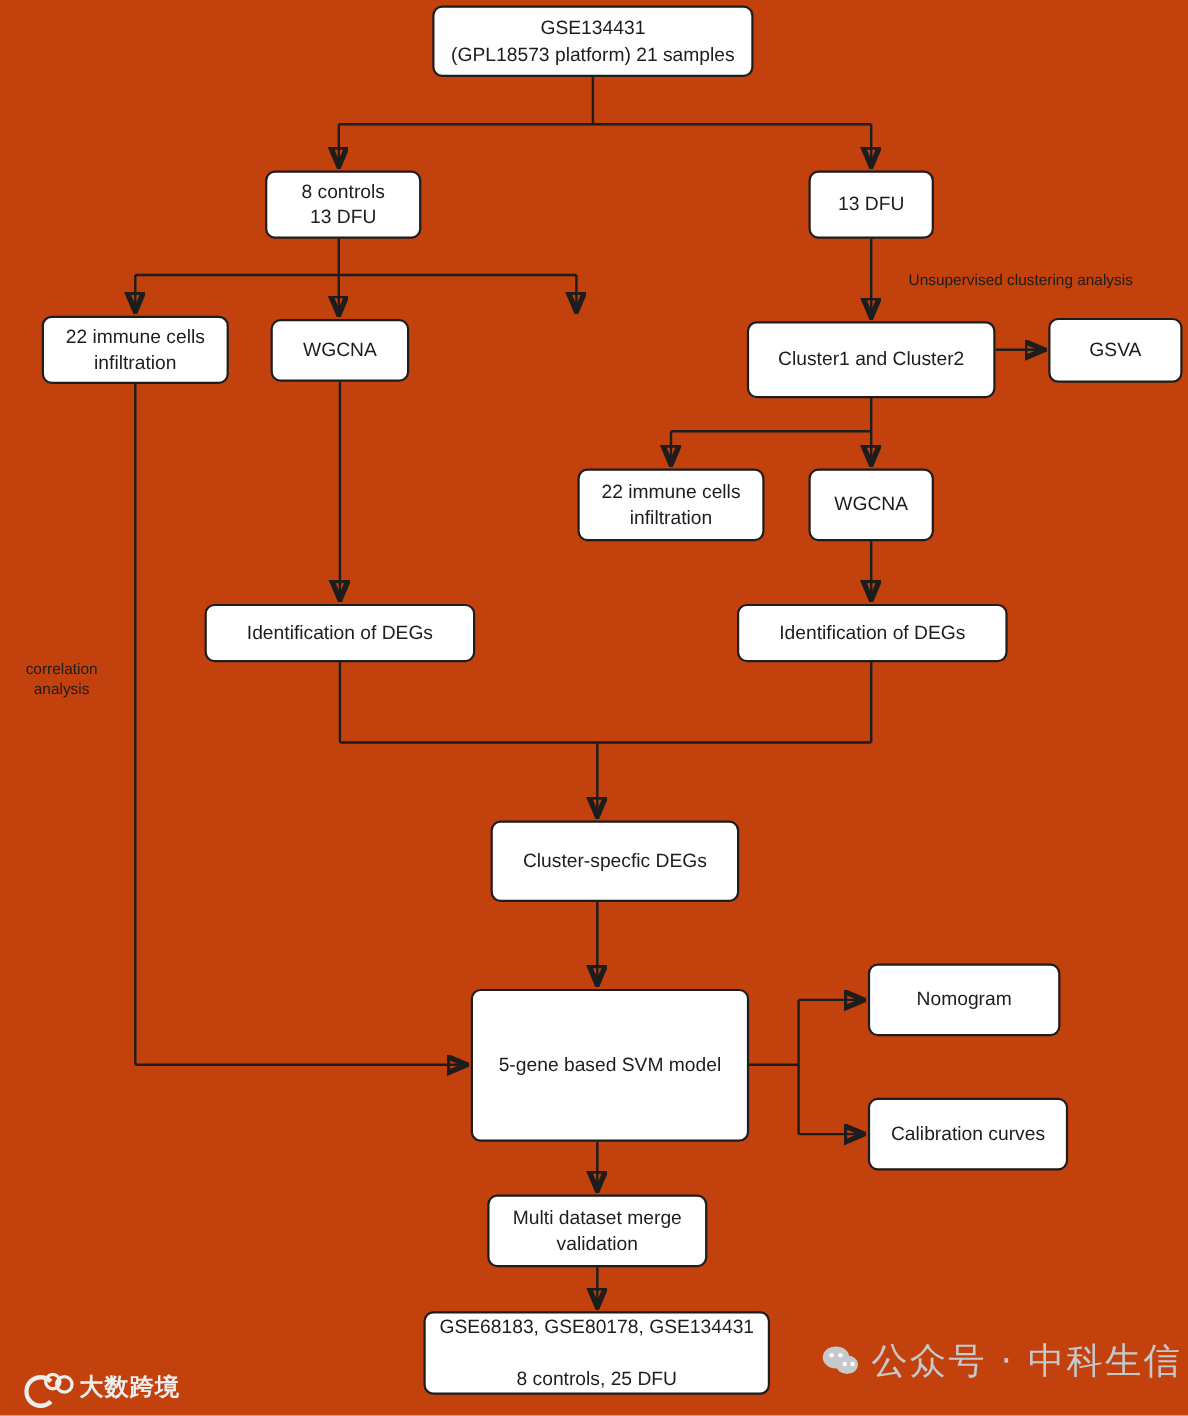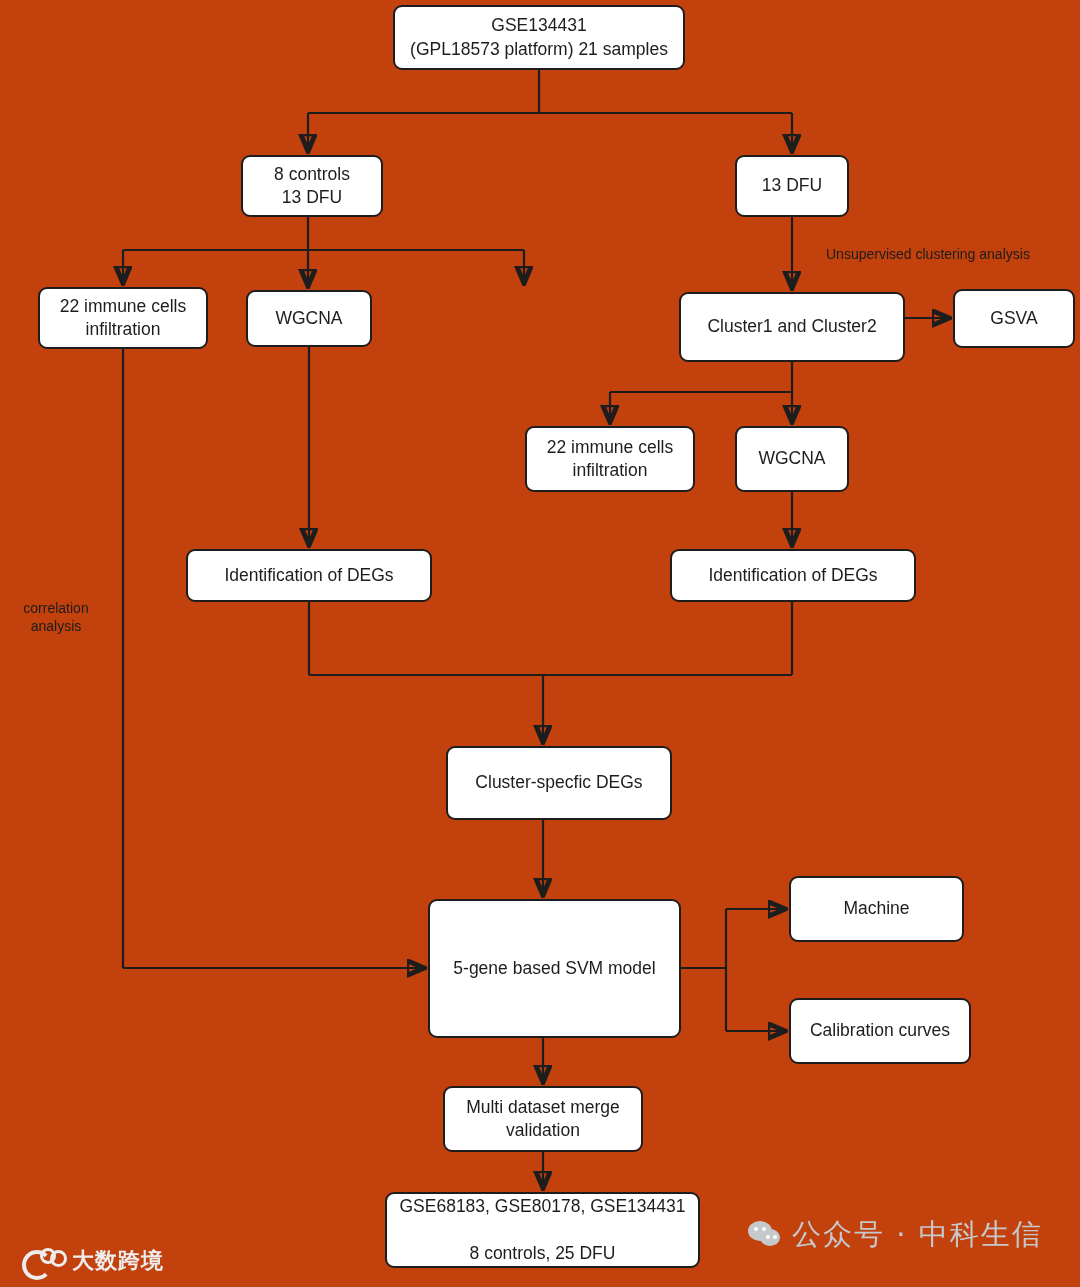--- a/index.html
+++ b/index.html
@@ -28,21 +28,21 @@
     font-size:14px;
     line-height:1.3;
     white-space:pre-line;
     text-align:left;
     z-index:4;
     background:transparent;
   }
   svg#wires{position:absolute;left:0;top:0;width:1080px;height:1287px;z-index:1;}
   svg#wires line, svg#wires path{stroke:#1d1d1d;stroke-width:2.2;fill:none;}
   .wm{position:absolute;z-index:5;display:flex;align-items:center;gap:10px;}
-  .wm-text{font-size:29px;color:#c6c9cc;letter-spacing:2px;font-family:"DejaVu Sans",sans-serif;}
+  .wm-text{font-size:33px;color:#c6c9cc;letter-spacing:2px;font-family:"DejaVu Sans",sans-serif;}
   .wm-left .wm-text{font-size:22px;color:#ededed;letter-spacing:1px;font-weight:bold;}
   .wechat-logo{width:34px;height:28px;position:relative;flex:0 0 auto;}
   .wechat-logo .b1{position:absolute;left:0;top:0;width:24px;height:20px;border-radius:50%;background:#c6c9cc;}
   .wechat-logo .b2{position:absolute;left:12px;top:8px;width:20px;height:17px;border-radius:50%;background:#c6c9cc;}
   .wechat-logo .d{position:absolute;width:4px;height:4px;border-radius:50%;background:#ffffff;}
   .logo-left{width:40px;height:26px;position:relative;flex:0 0 auto;}
   .logo-left .r1{position:absolute;left:0;top:2px;width:22px;height:22px;border:4px solid #ededed;border-radius:50%;border-right-color:transparent;}
   .logo-left .r2{position:absolute;left:18px;top:0;width:10px;height:10px;border:3px solid #ededed;border-radius:50%;}
   .logo-left .r3{position:absolute;left:28px;top:2px;width:11px;height:11px;border:3px solid #ededed;border-radius:50%;}
 </style>
@@ -112,21 +112,21 @@
   <div class="node" style="left:246px;top:290px;width:126px;height:57px;">WGCNA</div>
   <div class="node" style="left:679px;top:292px;width:226px;height:70px;">Cluster1 and Cluster2</div>
   <div class="node" style="left:953px;top:289px;width:122px;height:59px;">GSVA</div>
   <div class="node" style="left:525px;top:426px;width:170px;height:66px;">22 immune cells
 infiltration</div>
   <div class="node" style="left:735px;top:426px;width:114px;height:66px;">WGCNA</div>
   <div class="node" style="left:186px;top:549px;width:246px;height:53px;">Identification of DEGs</div>
   <div class="node" style="left:670px;top:549px;width:246px;height:53px;">Identification of DEGs</div>
   <div class="node" style="left:430px;top:746px;width:226px;height:74px;margin-left:16px;">Cluster-specfic DEGs</div>
   <div class="node" style="left:428px;top:899px;width:253px;height:139px;">5-gene based SVM model</div>
-  <div class="node" style="left:789px;top:876px;width:175px;height:66px;">Machine</div>
+  <div class="node" style="left:789px;top:876px;width:175px;height:66px;">Nomogram</div>
   <div class="node" style="left:789px;top:998px;width:182px;height:66px;">Calibration curves</div>
   <div class="node" style="left:443px;top:1086px;width:200px;height:66px;">Multi dataset merge
 validation</div>
   <div class="node" style="left:385px;top:1192px;width:315px;height:76px;">GSE68183, GSE80178, GSE134431
 
 8 controls, 25 DFU</div>
 
   <div class="edge-label" style="left:826px;top:245px;">Unsupervised clustering analysis</div>
   <div class="edge-label" style="left:8px;top:553px;text-align:center;width:96px;margin-top:46px;">correlation
 analysis</div>

